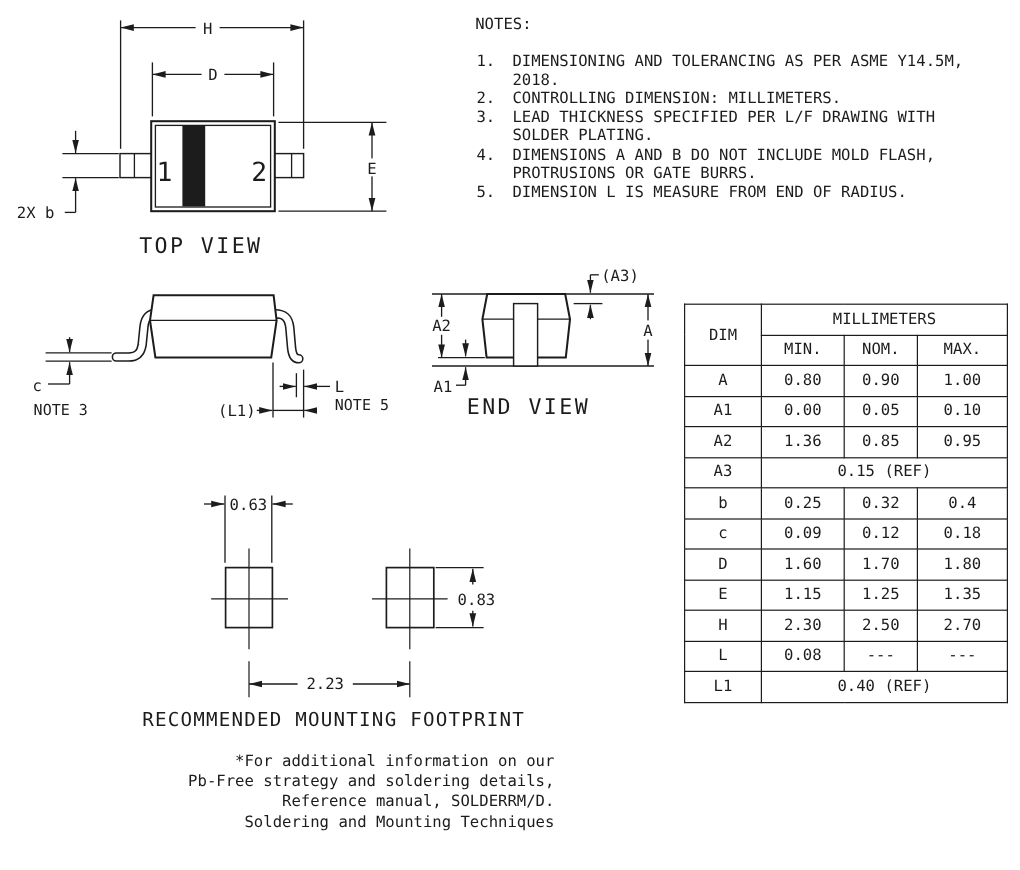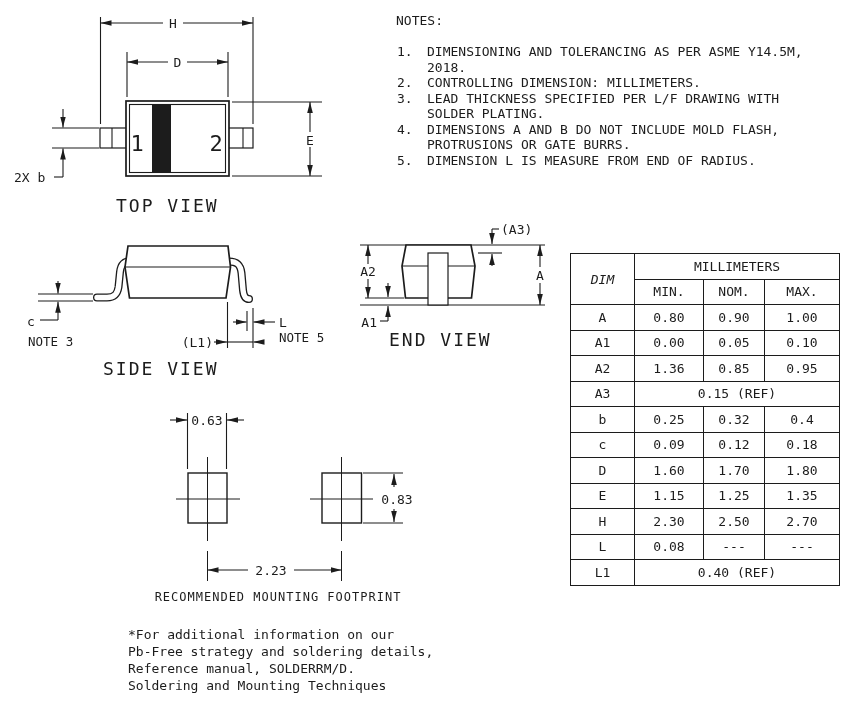--- a/index.html
+++ b/index.html
@@ -14,36 +14,36 @@
   .cl{stroke:#1c1c1c;stroke-width:1;fill:none;}
   .blk{fill:#1c1c1c;stroke:none;}
   .wbg{fill:#fff;stroke:none;}
   .lead-o{stroke:#1c1c1c;stroke-width:8;fill:none;stroke-linecap:round;stroke-linejoin:round;}
   .lead-i{stroke:#fff;stroke-width:5.4;fill:none;stroke-linecap:round;stroke-linejoin:round;}
   .t13{font-size:13px;}
   .t12{font-size:12.5px;}
   .t22{font-size:22px;}
   .abs{position:absolute;}
   .vtitle{font-size:18px;letter-spacing:2px;white-space:nowrap;}
-  .ftitle{font-size:12px;letter-spacing:1px;text-align:center;white-space:nowrap;}
+  .ftitle{font-size:16px;letter-spacing:1px;text-align:center;white-space:nowrap;}
   
   #notes-heading{left:384px;top:13px;font-size:13px;padding-left:12px;}
   #notes-list{left:397px;top:44px;width:430px;font-size:13px;line-height:15.5px;}
   .note{display:flex;}
   .note .num{width:30px;flex:none;}
   .note .txt{width:388px;}
   
   #dim-table-wrap{left:570px;top:253px;}
   table.dims{border-collapse:collapse;table-layout:fixed;}
   table.dims th,table.dims td{border:1.5px solid #1c1c1c;font-size:13px;font-weight:normal;
      text-align:center;vertical-align:middle;padding:0;height:24.5px;line-height:13px;}
-  table.dims .c0{width:63px;font-style:italic;} table.dims .c1{width:68px;}
+  table.dims .c0{width:63px;} table.dims .c1{width:68px;}
   table.dims .c2{width:60px;} table.dims .c3{width:74px;}
   
-  #footer-note{left:128px;top:626px;width:334px;font-size:13px;line-height:17px;text-align:left;}
+  #footer-note{left:128px;top:626px;width:334px;font-size:13px;line-height:17px;text-align:right;}
 </style>
 </head>
 <body>
 
 <div id="page">
 
   <svg width="850" height="725" viewBox="0 0 850 725">
     <defs>
       <marker id="ah" orient="auto-start-reverse" markerUnits="userSpaceOnUse" markerWidth="12" markerHeight="7" refX="11" refY="3.5">
         <path d="M0,0.7 L11,3.5 L0,6.3 Z" fill="#1c1c1c"></path>
@@ -194,21 +194,20 @@
       </g>
       <g>
         <line class="s1" x1="207.5" y1="570" x2="341.5" y2="570" marker-start="url(#ah)" marker-end="url(#ah)"></line>
         <rect class="wbg" x="248" y="562" width="46" height="15"></rect>
         <text class="t13" x="271" y="574.5" text-anchor="middle">2.23</text>
       </g>
     </g>
   </svg>
 
   <div class="abs vtitle" style="left:116px;top:195px;width:120px;">TOP VIEW</div>
-  <div class="abs vtitle" style="left:103px;top:358px;width:138px;">SIDE VIEW</div>
   <div class="abs vtitle" style="left:389px;top:329px;width:124px;">END VIEW</div>
   <div class="abs ftitle" style="left:98px;top:590px;width:360px;">RECOMMENDED MOUNTING FOOTPRINT</div>
 
   <div class="abs" id="notes-heading">NOTES:</div>
   <div class="abs" id="notes-list">
     <div class="note">
       <span class="num">1.</span>
       <span class="txt">DIMENSIONING AND TOLERANCING AS PER ASME Y14.5M, 2018.</span>
     </div>
     <div class="note">

